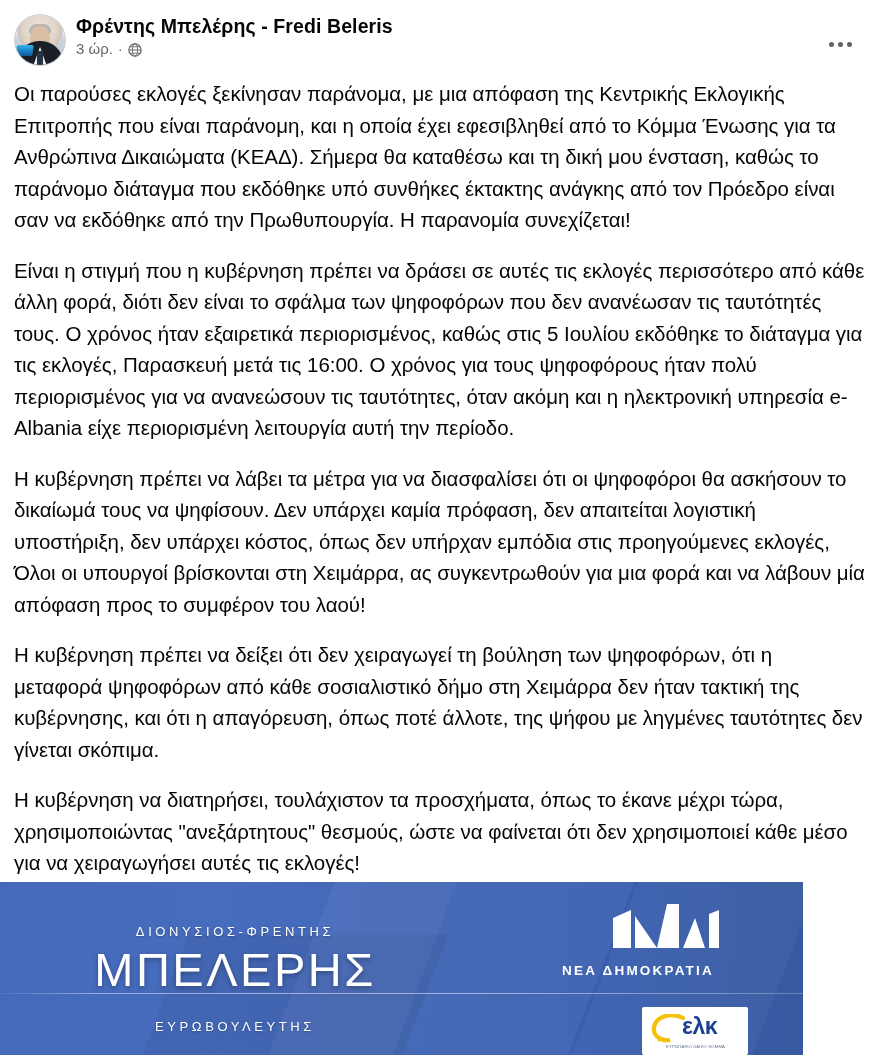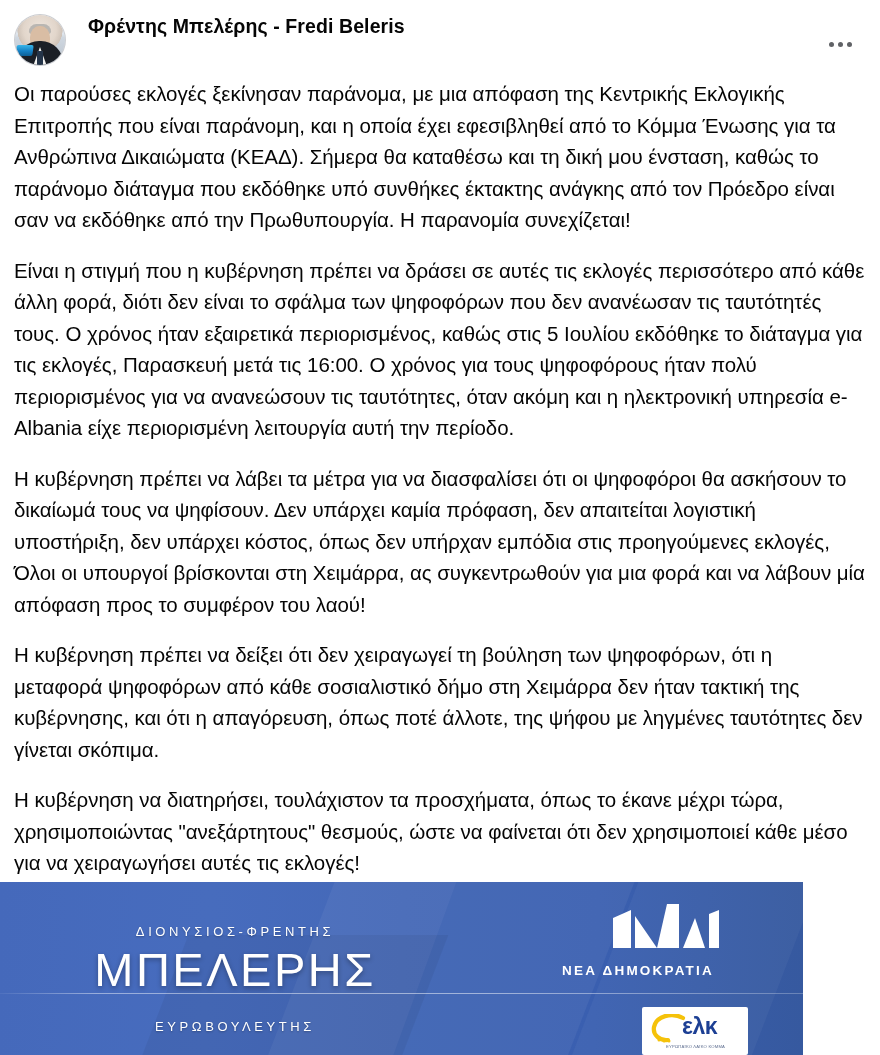--- a/index.html
+++ b/index.html
@@ -28,21 +28,20 @@
   }
 
   
   .post-header {
     display: flex;
     align-items: flex-start;
     padding: 10px 14px 0 14px;
     position: relative;
     height: 72px;
     flex: none;
-    gap: 12px;
   }
 
   .avatar-wrap {
     width: 52px;
     height: 52px;
     border-radius: 50%;
     overflow: hidden;
     flex: none;
     margin-top: 4px;
     position: relative;
@@ -350,20 +349,32 @@
         <div class="avatar-head"></div>
         <div class="avatar-suit"></div>
         <div class="avatar-shirt"></div>
         <div class="avatar-tie"></div>
         <div class="avatar-badge"></div>
       </div>
     </div>
 
     <div class="header-text">
       <div class="author-name">Φρέντης Μπελέρης - Fredi Beleris</div>
+      <div class="post-meta">
+        <span>3 ώρ.</span>
+        <span class="meta-dot">·</span>
+        <span class="globe-icon">
+          <svg viewBox="0 0 16 16" width="14" height="14" aria-hidden="true">
+            <circle cx="8" cy="8" r="7" fill="none" stroke="#65676b" stroke-width="1.4"></circle>
+            <ellipse cx="8" cy="8" rx="3" ry="7" fill="none" stroke="#65676b" stroke-width="1.1"></ellipse>
+            <line x1="1" y1="8" x2="15" y2="8" stroke="#65676b" stroke-width="1.1"></line>
+            <path d="M2.2 4.3 H13.8 M2.2 11.7 H13.8" stroke="#65676b" stroke-width="1" fill="none"></path>
+          </svg>
+        </span>
+      </div>
     </div>
 
     <div class="more-menu">
       <span></span>
       <span></span>
       <span></span>
     </div>
   </div>
 
   <div class="post-body">

